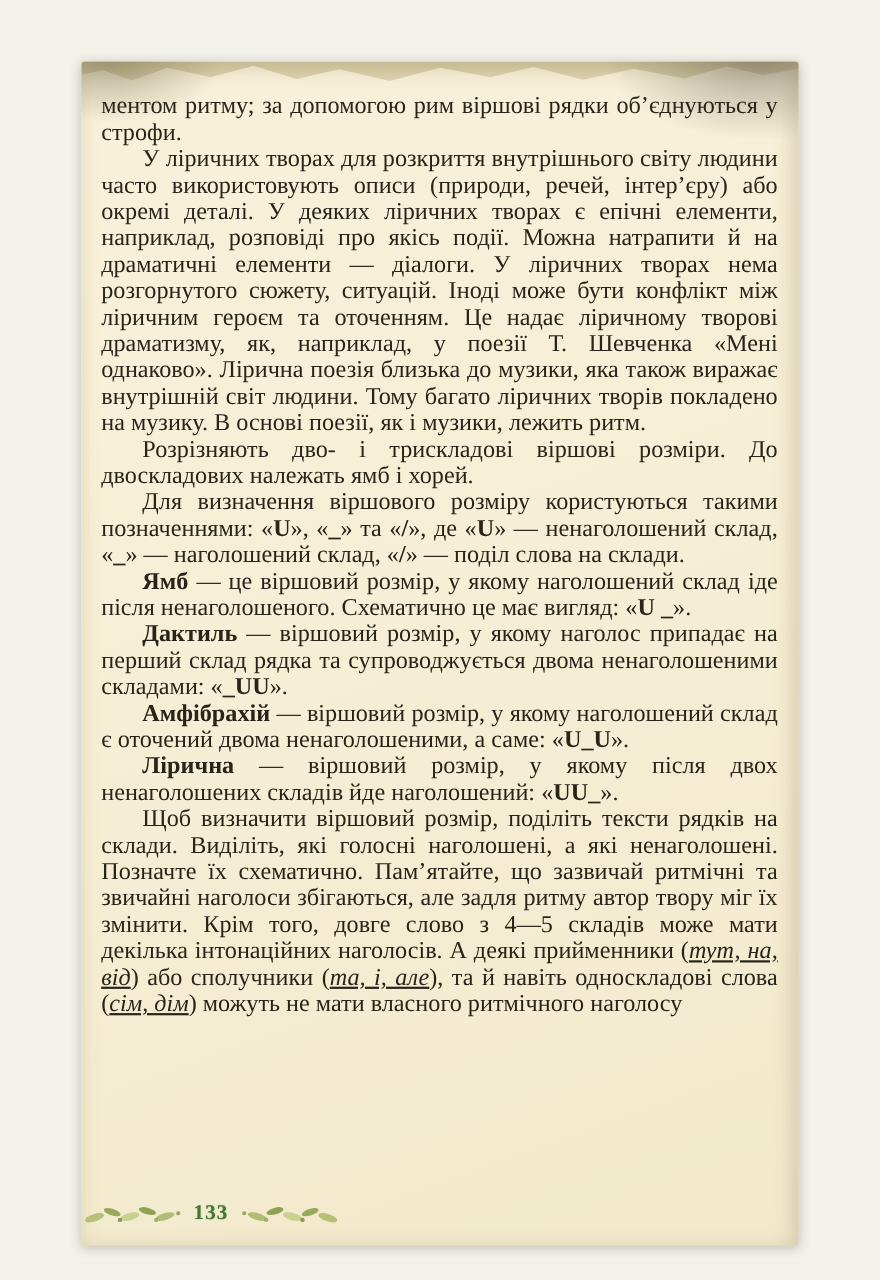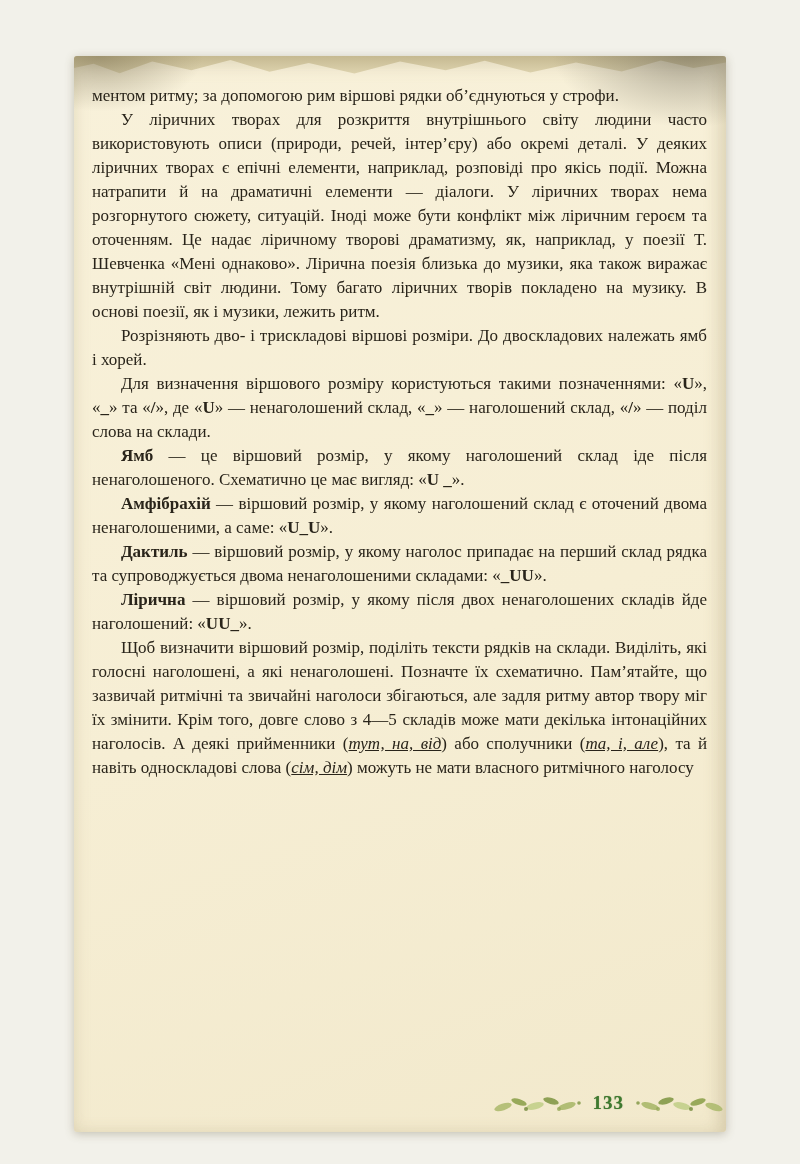--- a/index.html
+++ b/index.html
@@ -32,35 +32,35 @@
   }
   .corner-shade-right{
     position:absolute;top:-18px;right:-24px;width:200px;height:90px;
     background:radial-gradient(ellipse at 70% 15%,rgba(95,90,75,.5),rgba(95,90,75,0) 70%);
     pointer-events:none;
   }
   .text-block{
     position:absolute;
     left:18px;right:19px;top:28px;
     color:#29241a;
-    font-size:17px;
+    font-size:22px;
     line-height:24px;
     text-align:justify;
   }
   .text-block p{
     margin:0;
     text-indent:1.7em;
   }
   .text-block p.no-indent{text-indent:0;}
   .b{font-weight:bold;}
   .i{font-style:italic;text-decoration:underline;}
   .page-footer{
     position:absolute;
     bottom:16px;left:0;right:0;
-    display:flex;justify-content:flex-end;align-items:center;gap:4px;
+    display:flex;justify-content:flex-start;align-items:center;gap:4px;
   }
   .page-number{
     color:#3e7a2f;
     font-weight:bold;
     font-size:19px;
     letter-spacing:1px;
     text-shadow:0 0 1px rgba(40,80,25,.5);
     padding:0 2px;
   }
   .sprig{display:block;}
@@ -72,22 +72,22 @@
   <div class="torn-top"></div>
   <div class="corner-shade-left"></div>
   <div class="corner-shade-right"></div>
 
   <div class="text-block">
       <p class="no-indent"><span>ментом ритму; за допомогою рим віршові рядки об’єднуються у строфи.</span></p>
       <p><span>У ліричних творах для розкриття внутрішнього світу людини часто використовують описи (природи, речей, інтер’єру) або окремі деталі. У деяких ліричних творах є епічні елементи, наприклад, розповіді про якісь події. Можна натрапити й на драматичні елементи — діалоги. У ліричних творах нема розгорнутого сюжету, ситуацій. Іноді може бути конфлікт між ліричним героєм та оточенням. Це надає ліричному творові драматизму, як, наприклад, у поезії Т. Шевченка «Мені однаково». Лірична поезія близька до музики, яка також виражає внутрішній світ людини. Тому багато ліричних творів покладено на музику. В основі поезії, як і музики, лежить ритм.</span></p>
       <p><span>Розрізняють дво- і трискладові віршові розміри. До двоскладових належать ямб і хорей.</span></p>
       <p><span>Для визначення віршового розміру користуються такими позначеннями: «</span><span class="b">U</span><span>», «</span><span class="b">_</span><span>» та «</span><span class="b">/</span><span>», де «</span><span class="b">U</span><span>» — ненаголошений склад, «</span><span class="b">_</span><span>» — наголошений склад, «</span><span class="b">/</span><span>» — поділ слова на склади.</span></p>
       <p><span class="b">Ямб</span><span> — це віршовий розмір, у якому наголошений склад іде після ненаголошеного. Схематично це має вигляд: «</span><span class="b">U _</span><span>».</span></p>
+      <p><span class="b">Дактиль</span><span> — віршовий розмір, у якому наголос припадає на перший склад рядка та супроводжується двома ненаголошеними складами: «</span><span class="b">_UU</span><span>».</span></p>
       <p><span class="b">Амфібрахій</span><span> — віршовий розмір, у якому наголошений склад є оточений двома ненаголошеними, а саме: «</span><span class="b">U_U</span><span>».</span></p>
-      <p><span class="b">Дактиль</span><span> — віршовий розмір, у якому наголос припадає на перший склад рядка та супроводжується двома ненаголошеними складами: «</span><span class="b">_UU</span><span>».</span></p>
       <p><span class="b">Лірична</span><span> — віршовий розмір, у якому після двох ненаголошених складів йде наголошений: «</span><span class="b">UU_</span><span>».</span></p>
       <p><span>Щоб визначити віршовий розмір, поділіть тексти рядків на склади. Виділіть, які голосні наголошені, а які ненаголошені. Позначте їх схематично. Пам’ятайте, що зазвичай ритмічні та звичайні наголоси збігаються, але задля ритму автор твору міг їх змінити. Крім того, довге слово з 4—5 складів може мати декілька інтонаційних наголосів. А деякі прийменники (</span><span class="i">тут, на, від</span><span>) або сполучники (</span><span class="i">та, і, але</span><span>), та й навіть односкладові слова (</span><span class="i">сім, дім</span><span>) можуть не мати власного ритмічного наголосу</span></p>
     </div>
 
   <div class="page-footer">
     <svg class="sprig" width="96" height="26" viewBox="0 0 96 26" aria-hidden="true">
       <g>
         <ellipse cx="12" cy="17" rx="9" ry="3.4" fill="#aab86a" opacity=".85" transform="rotate(-18 12 17)"></ellipse>
         <ellipse cx="28" cy="12" rx="8" ry="3" fill="#8ea24e" opacity=".9" transform="rotate(18 28 12)"></ellipse>
         <ellipse cx="44" cy="16" rx="9" ry="3.4" fill="#c2cf8a" opacity=".9" transform="rotate(-14 44 16)"></ellipse>

